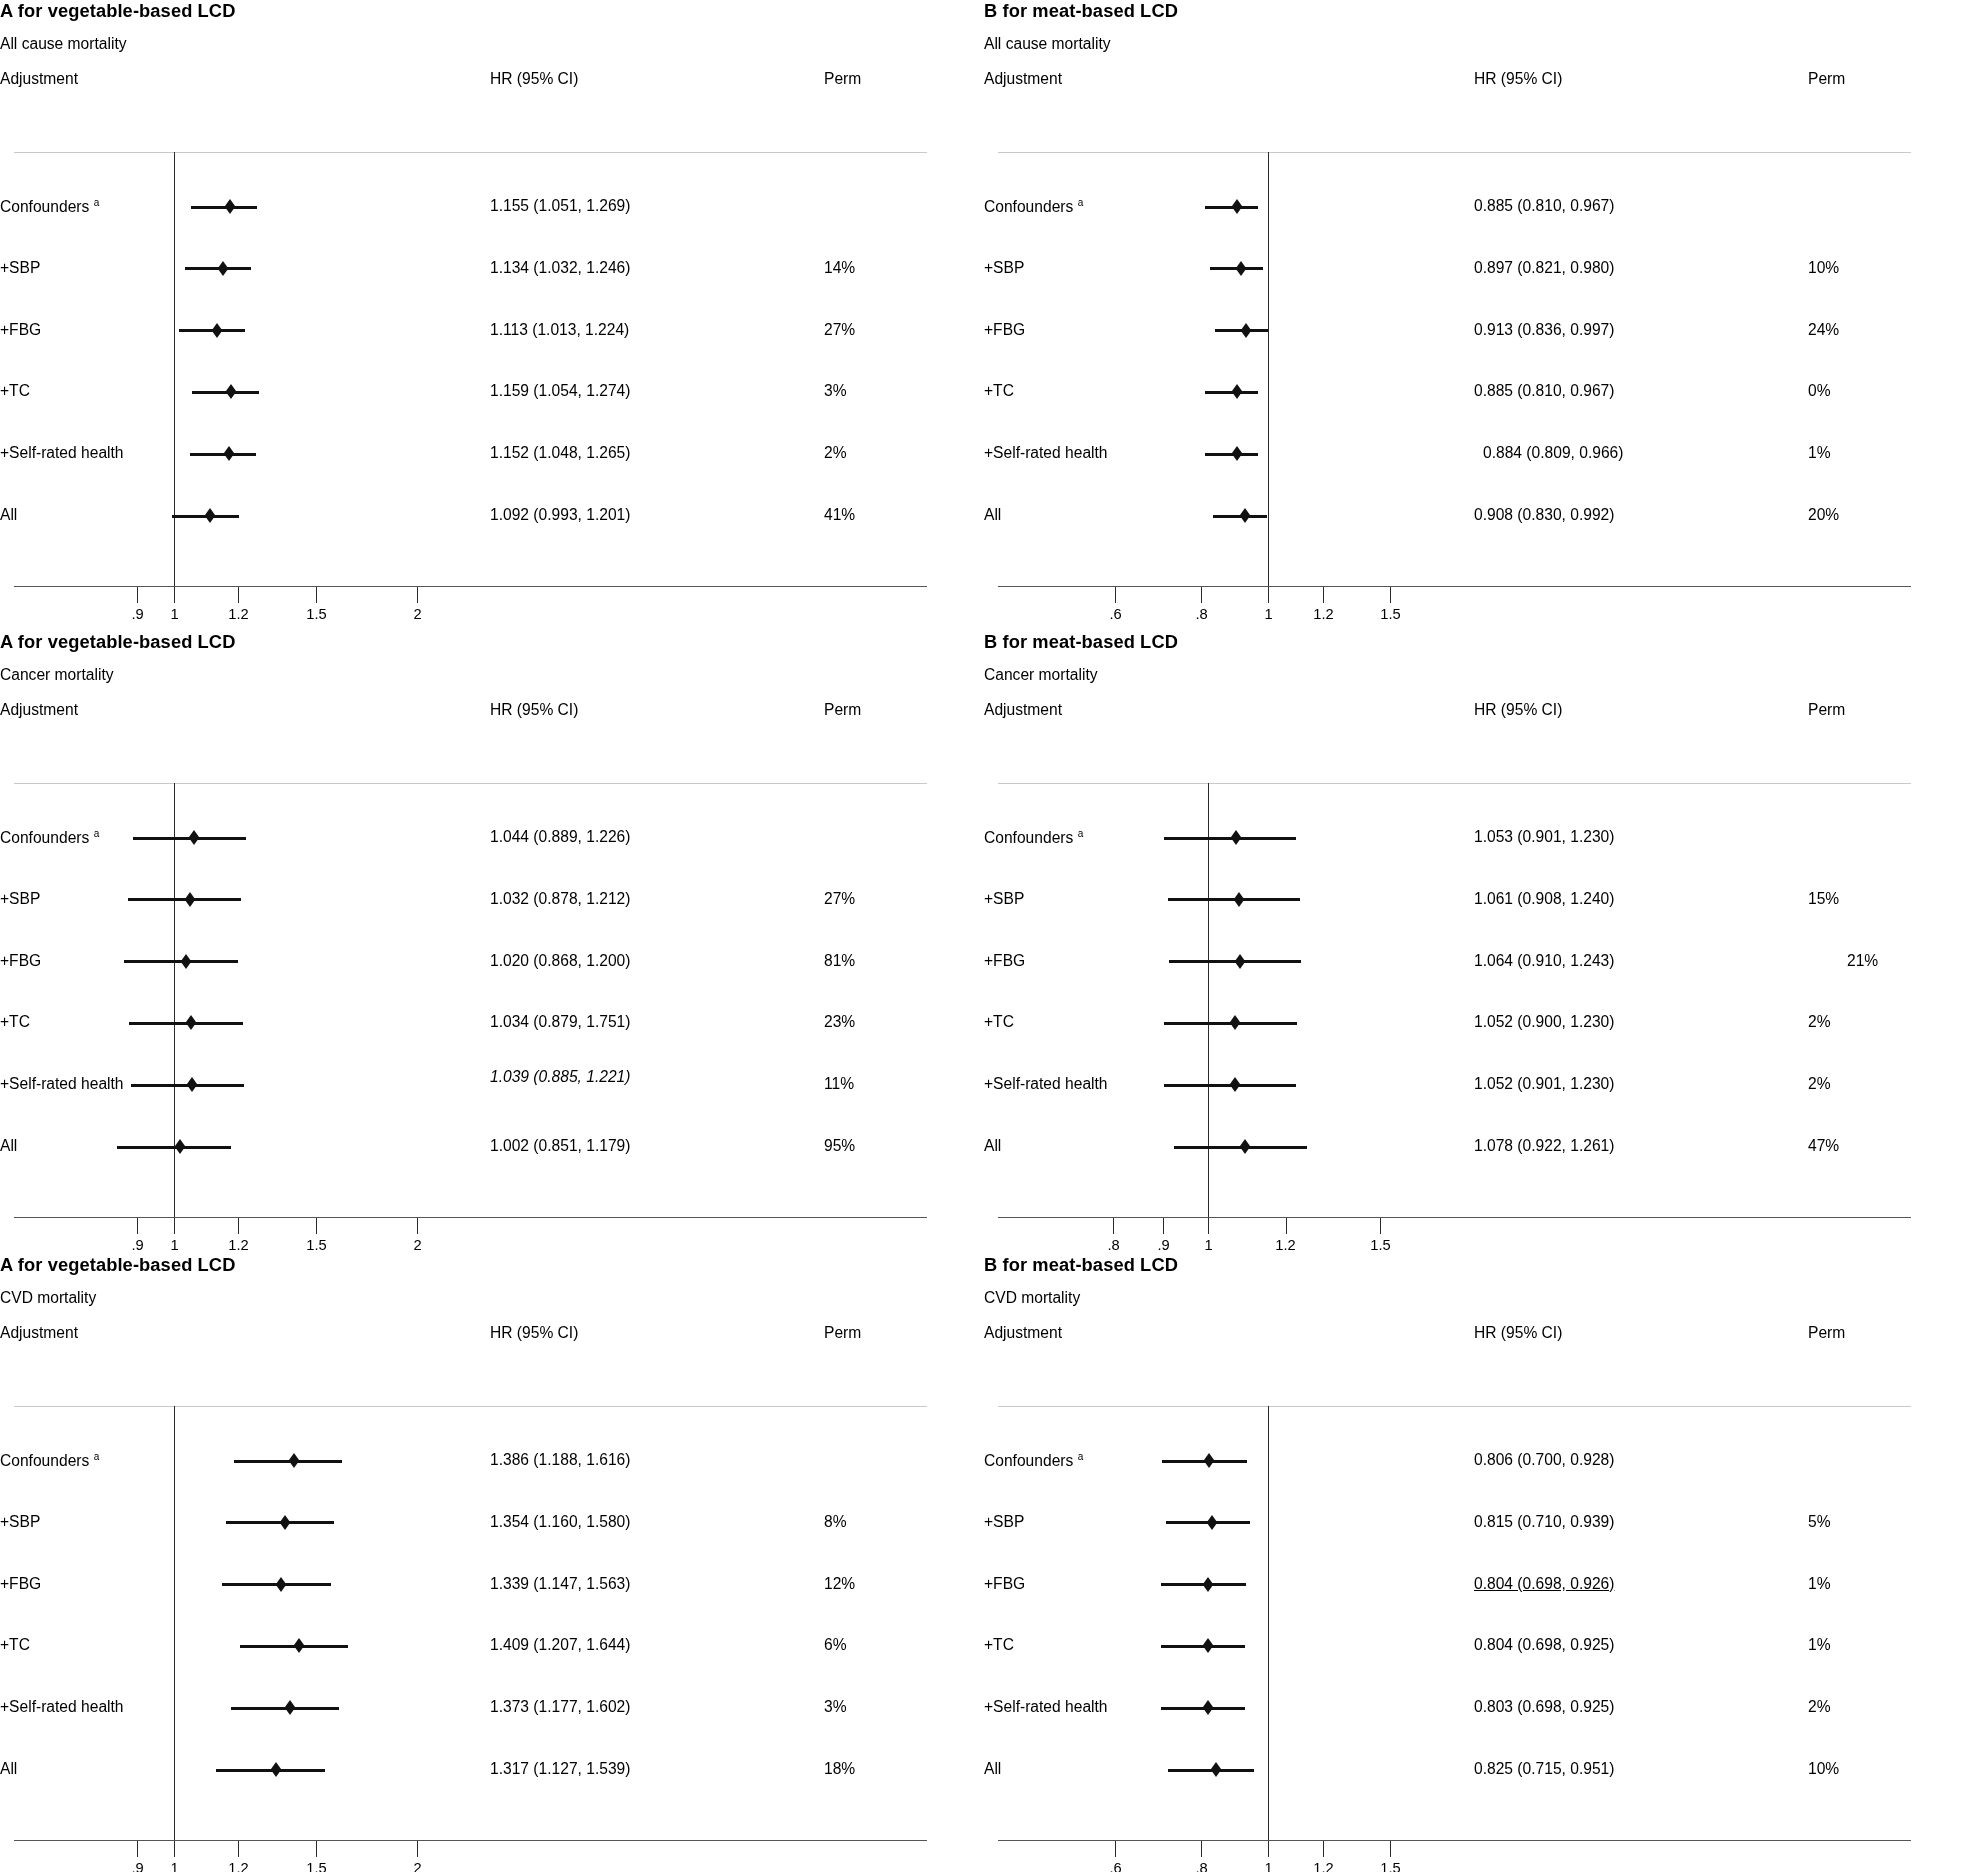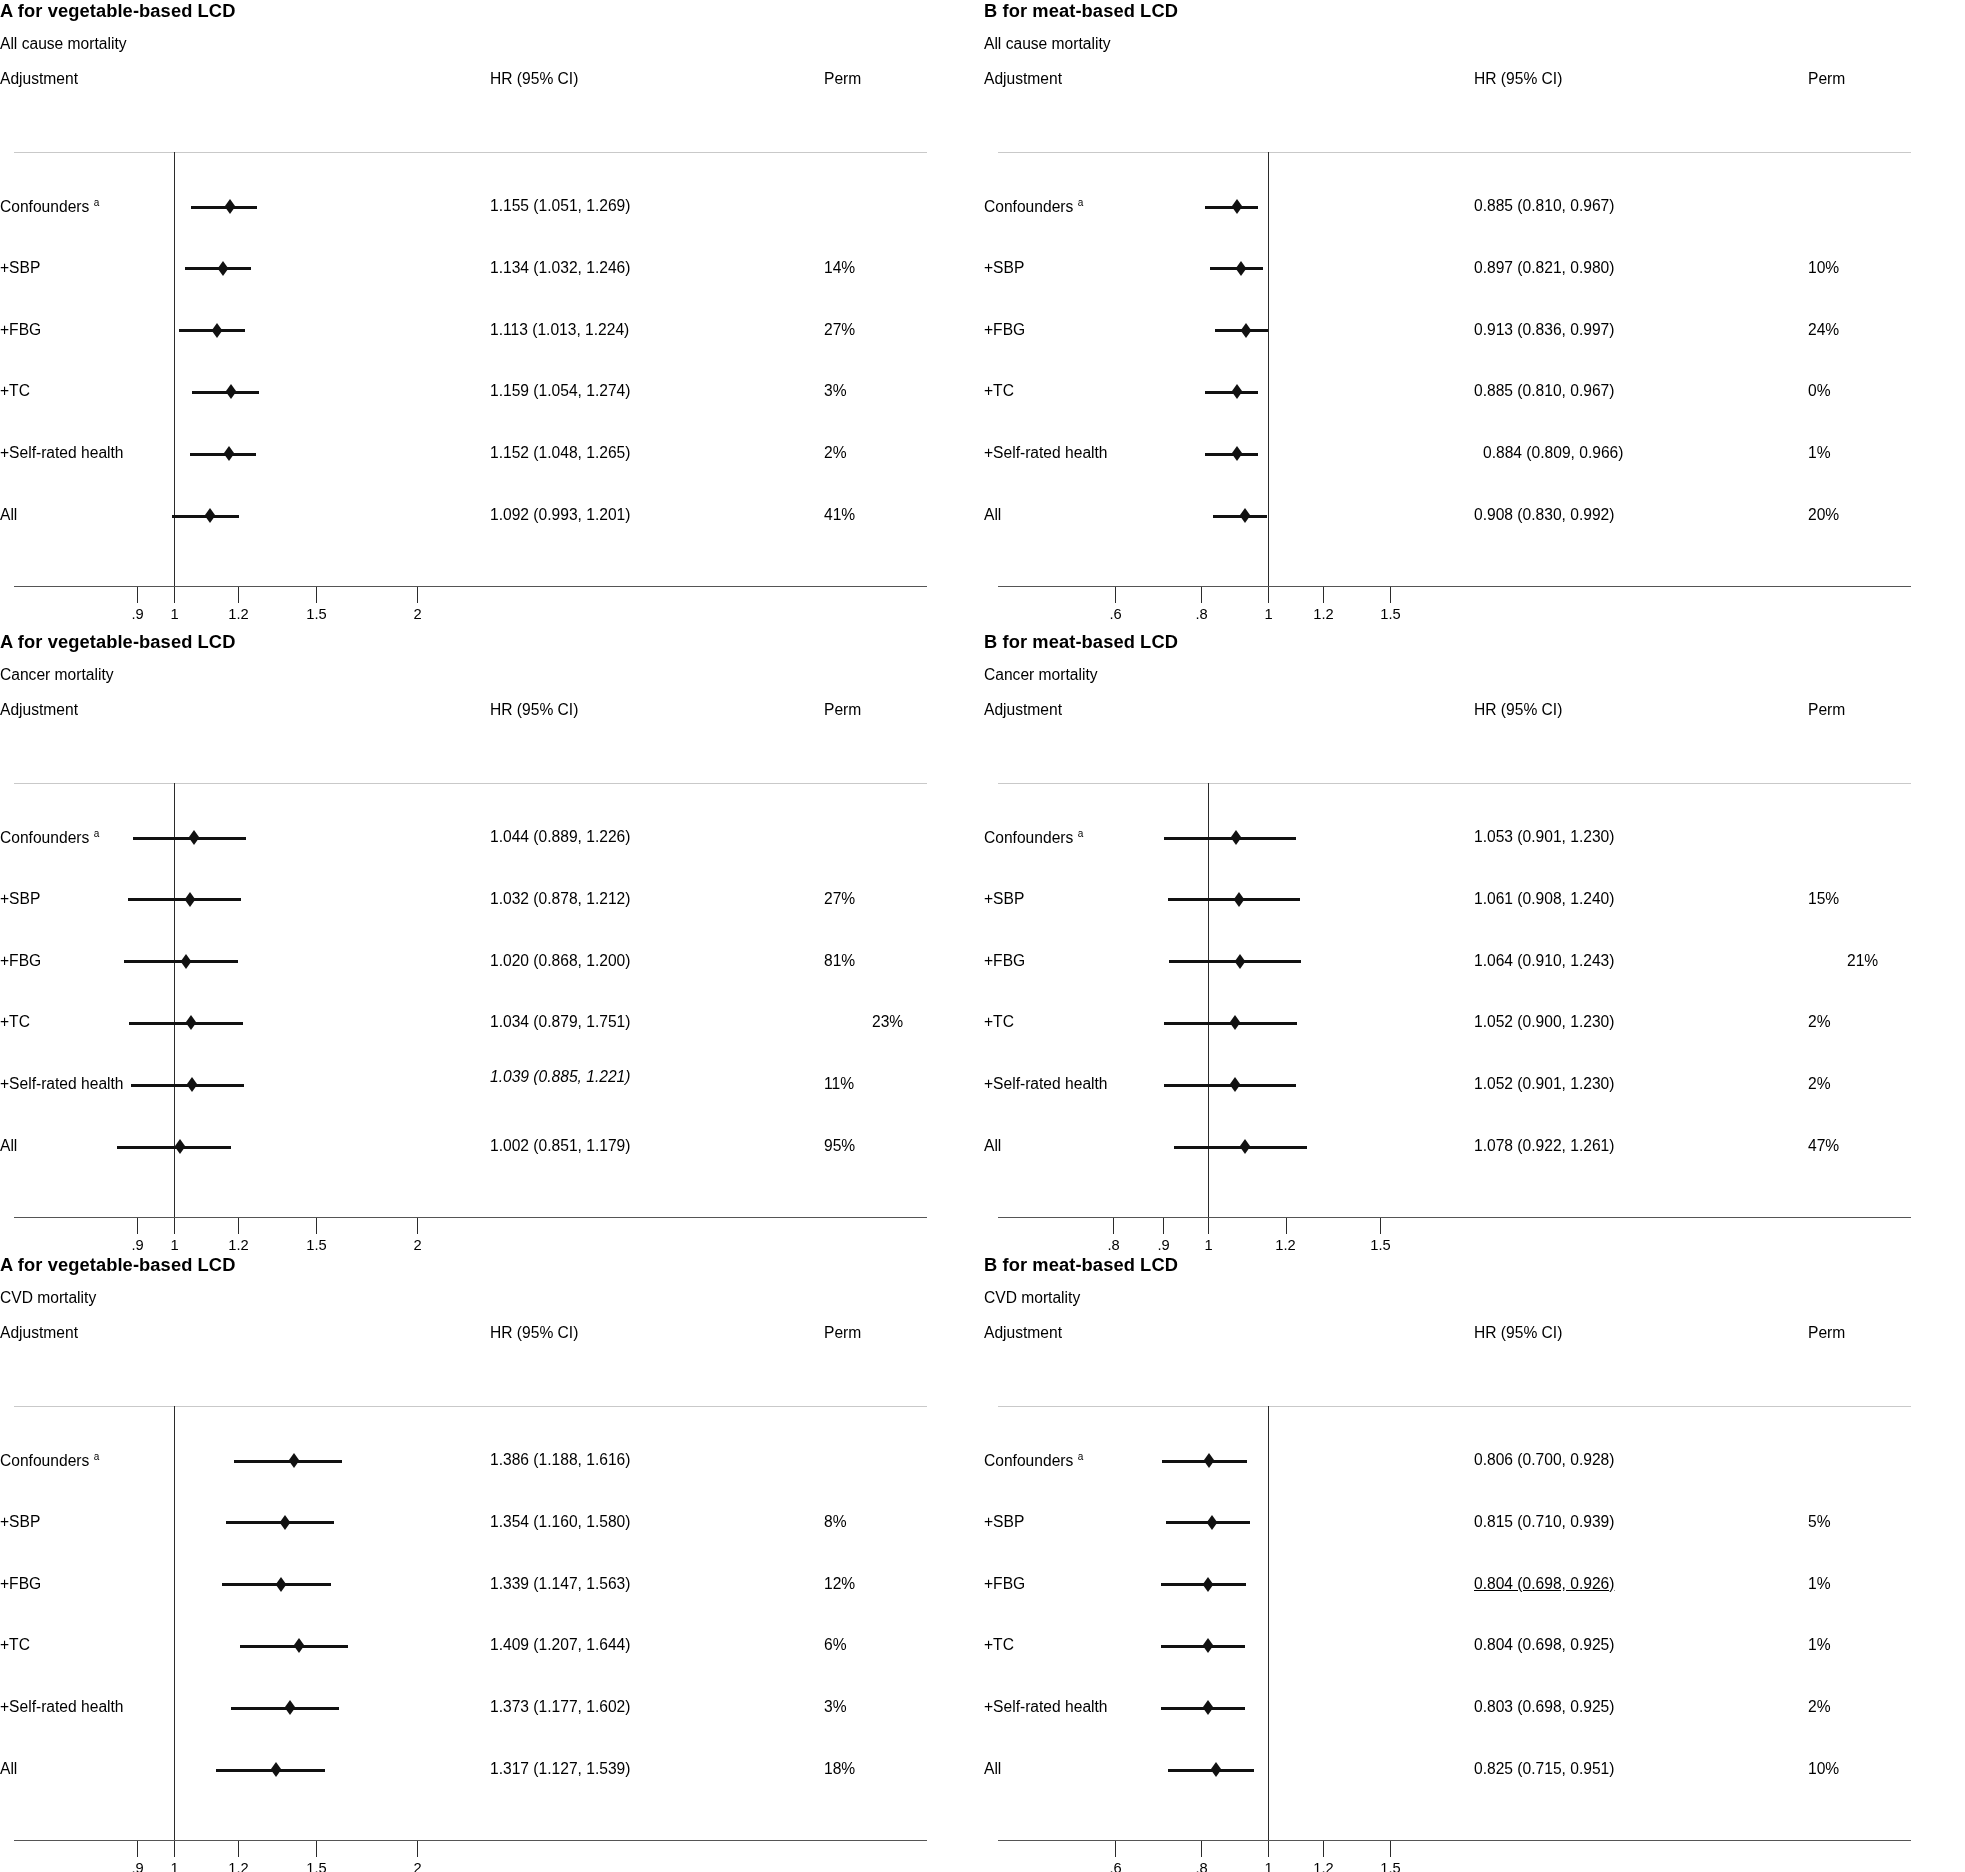--- a/index.html
+++ b/index.html
@@ -218,21 +218,21 @@
         </div>
         <div class="hrtext" style="left:490px;top:321px;">1.020 (0.868, 1.200)</div>
         <div class="permtext" style="left:824px;top:321px;">81%</div>
         <div class="rowlabel" style="top:382px;">+TC</div>
         <div class="ci" style="left:129px;top:391px;width:114px;"></div>
         <div class="pt" style="left:186px;top:392px;">
           <span class="d1"></span>
           <span class="d2"></span>
         </div>
         <div class="hrtext" style="left:490px;top:382px;">1.034 (0.879, 1.751)</div>
-        <div class="permtext" style="left:824px;top:382px;margin-left:48px;">23%</div>
+        <div class="permtext" style="left:824px;top:382px;">23%</div>
         <div class="rowlabel" style="top:444px;">+Self-rated health</div>
         <div class="ci" style="left:131px;top:453px;width:113px;"></div>
         <div class="pt" style="left:187px;top:454px;">
           <span class="d1"></span>
           <span class="d2"></span>
         </div>
         <div class="hrtext" style="left:490px;top:437px;font-style:italic;">1.039 (0.885, 1.221)</div>
         <div class="permtext" style="left:824px;top:444px;">11%</div>
         <div class="rowlabel" style="top:506px;">All</div>
         <div class="ci" style="left:117px;top:515px;width:114px;"></div>

